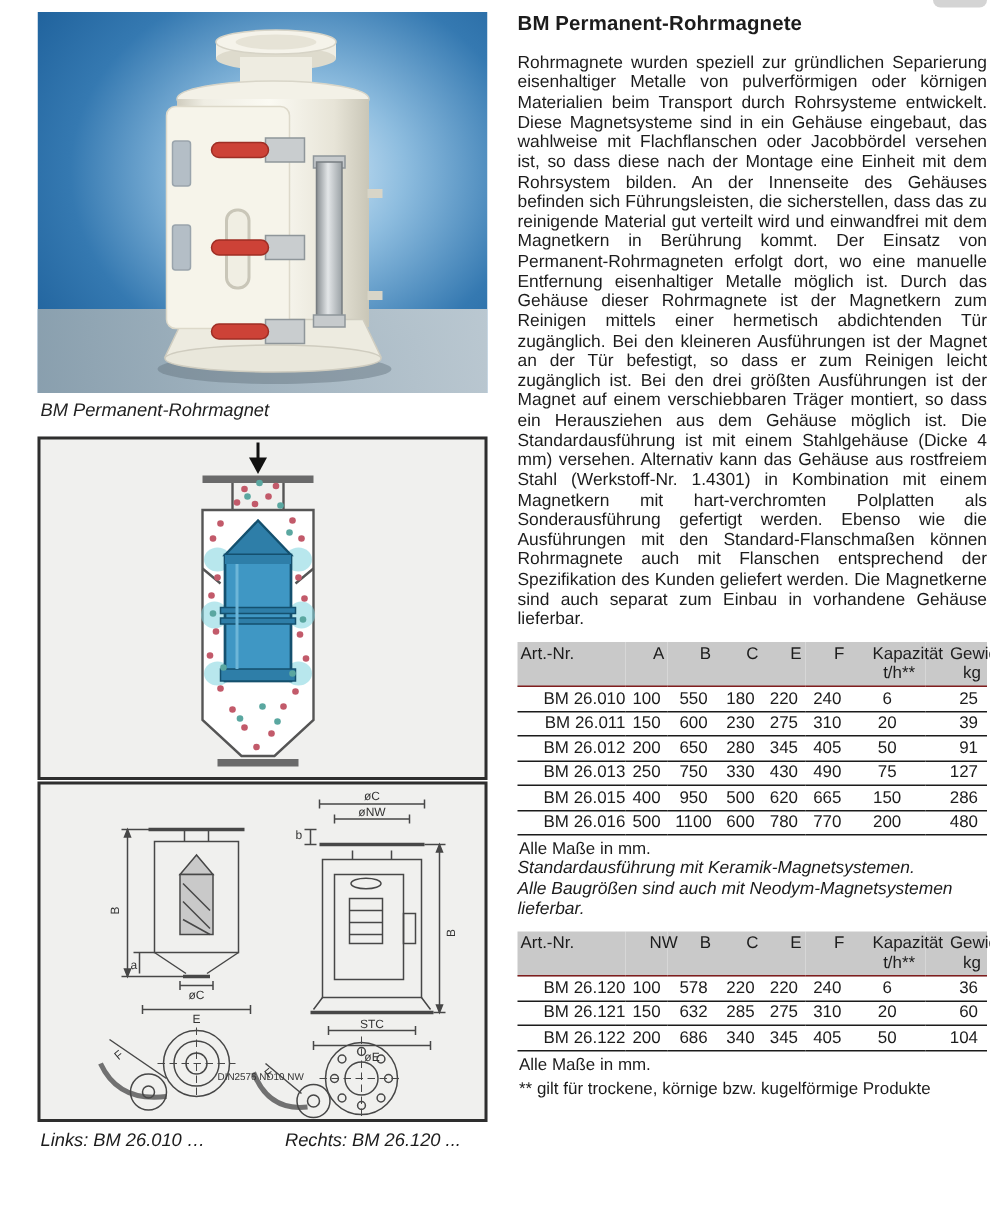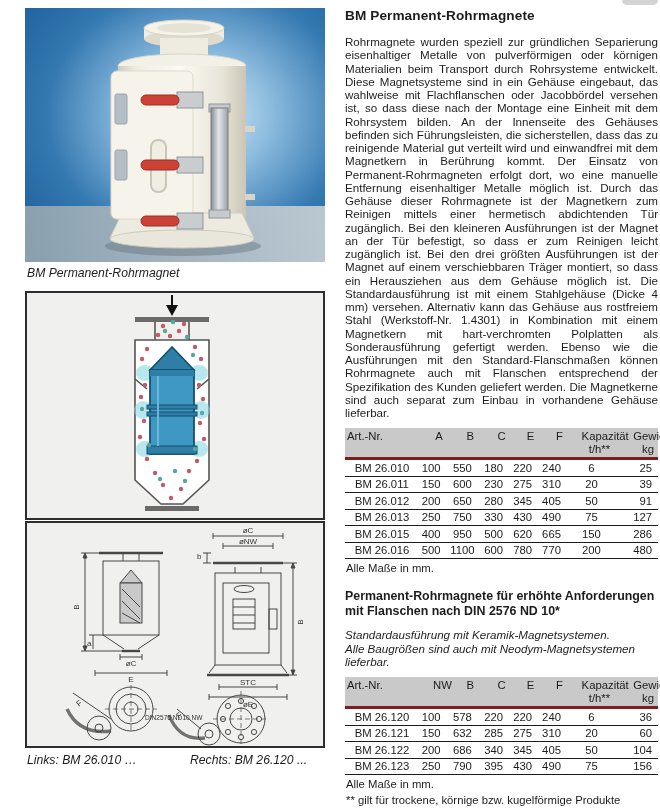--- a/index.html
+++ b/index.html
@@ -20,27 +20,27 @@
   .caption-row .cap-left{width:163px;}
 
   h1{font-size:13.6px;font-weight:bold;margin:2px 0 12px 0;letter-spacing:.1px;}
   h2{font-size:12.4px;font-weight:bold;margin:15px 0 10px 0;line-height:14.5px;}
   p.intro{font-size:11.6px;line-height:13.25px;text-align:justify;margin:0 0 9px 0;}
   .subtext{font-size:11.6px;line-height:13.4px;margin:0 0 9px 0;}
   .subtext span{display:block;font-style:italic;}
 
   table.dtable{width:100%;border-collapse:collapse;table-layout:fixed;font-size:11.3px;margin-top:2px;}
   .dtable thead th{background:var(--table-header,#c9c9c9);font-weight:normal;text-align:center;
-        vertical-align:top;padding:2px 0 2px 16px;line-height:12.5px;border-bottom:3px solid #7f1d1d;}
+        vertical-align:top;padding:2px 0 2px 16px;line-height:12.5px;border-bottom:1px solid #7f1d1d;}
   .dtable thead th.c1{text-align:left;padding-left:2px;}
   .dtable thead th.num{text-align:right;padding-right:4px;}
   .dtable thead th span{display:block;}
   .dtable tbody td{padding:1.5px 0 1.5px 0;border-bottom:1px solid #1b1b1b;text-align:center;
         white-space:nowrap;line-height:12.5px;}
-  .dtable tbody td:first-child{text-align:center;padding-left:2px;}
+  .dtable tbody td:first-child{text-align:right;padding-left:2px;}
   .dtable tbody td:last-child{text-align:right;padding-right:6px;}
   .tnote{font-size:11.3px;margin:3px 0 0 1px;}
   .footnote{font-size:11.3px;margin:4px 0 0 1px;}
 
   .techdraw text, .techdraw tspan{font-family:"Liberation Sans",sans-serif;font-size:8px;fill:#333;}
   .techdraw .din{font-size:6.6px;}
 </style>
 </head>
 <body>
 
@@ -369,21 +369,20 @@
             <td>600</td>
             <td>780</td>
             <td>770</td>
             <td>200</td>
             <td>480</td>
           </tr>
         </tbody>
     </table>
     <div class="tnote">Alle Maße in mm.</div>
 
-    <h2>Permanent-Rohrmagnete für erhöhte Anforderungen mit Flanschen nach DIN 2576 ND 10*</h2>
     <div class="subtext">
       <span>Standardausführung mit Keramik-Magnetsystemen.</span>
       <span>Alle Baugrößen sind auch mit Neodym-Magnetsystemen lieferbar.</span>
     </div>
 
     <table class="dtable">
       <colgroup>
         <col style="width:23%">
           <col style="width:9%">
           <col style="width:11%">
@@ -435,29 +434,19 @@
           <tr>
             <td>BM 26.122</td>
             <td>200</td>
             <td>686</td>
             <td>340</td>
             <td>345</td>
             <td>405</td>
             <td>50</td>
             <td>104</td>
           </tr>
-          <tr>
-            <td>BM 26.123</td>
-            <td>250</td>
-            <td>790</td>
-            <td>395</td>
-            <td>430</td>
-            <td>490</td>
-            <td>75</td>
-            <td>156</td>
-          </tr>
         </tbody>
     </table>
     <div class="tnote">Alle Maße in mm.</div>
     <div class="footnote">** gilt für trockene, körnige bzw. kugelförmige Produkte</div>
 
   </div>
 </div>
 
 </body></html>

